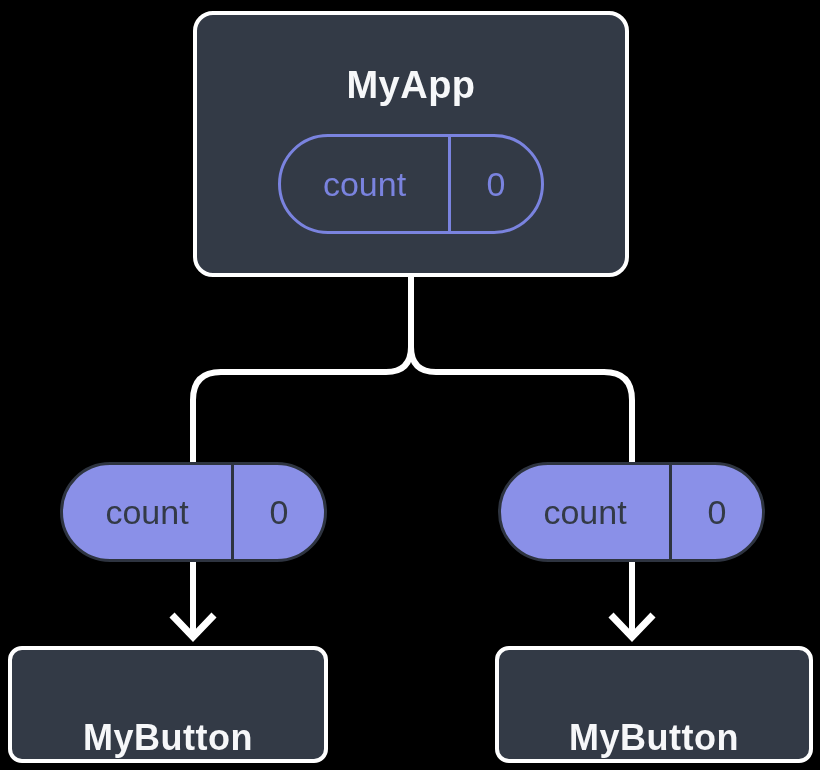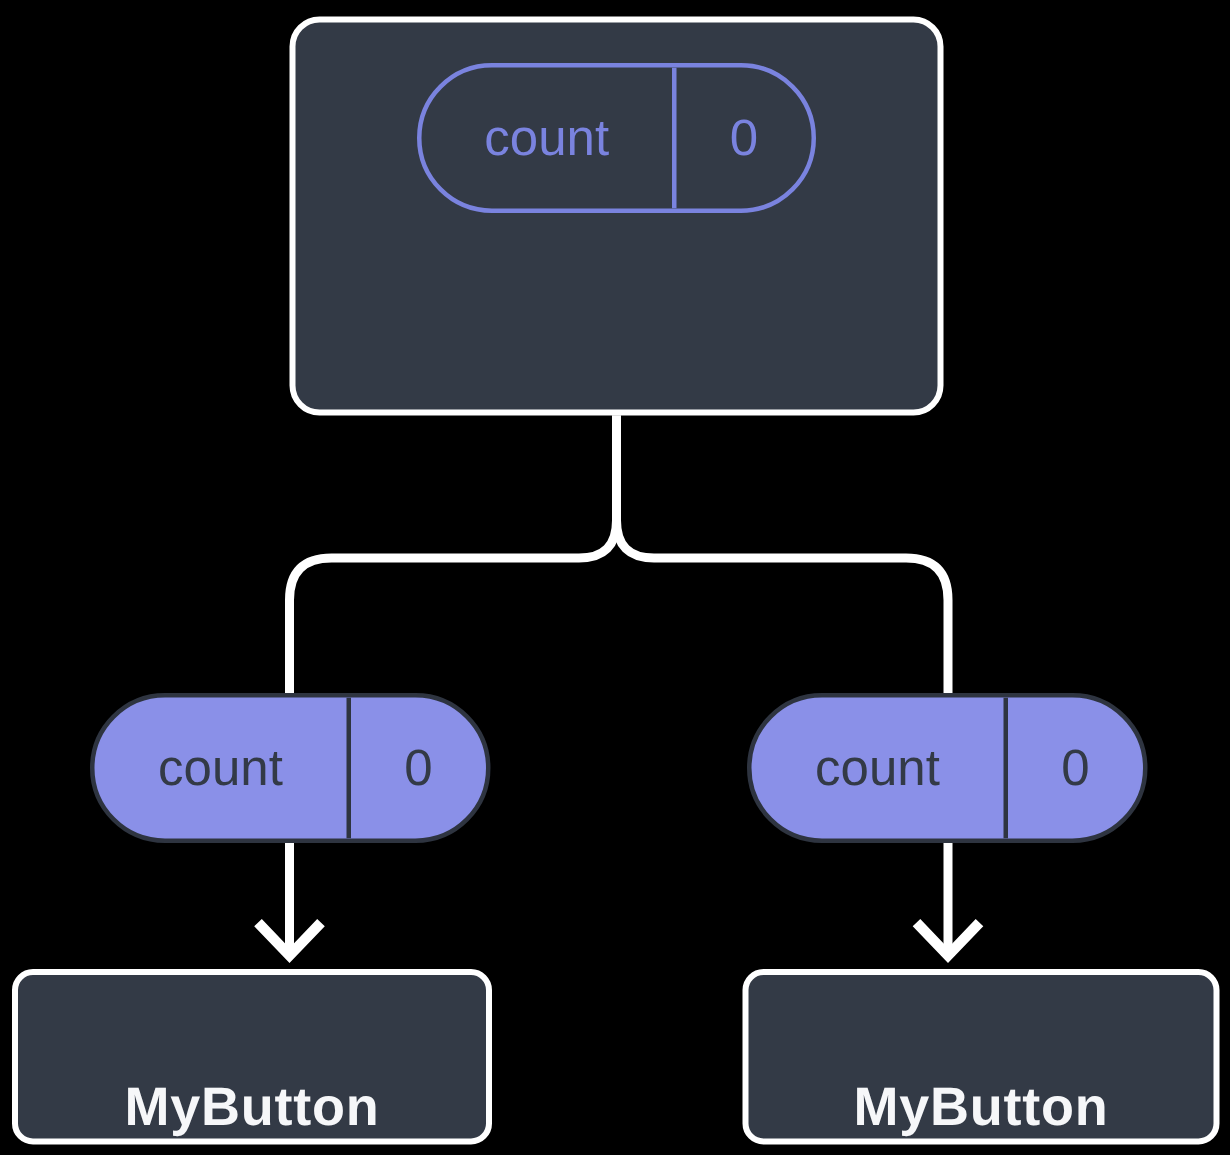--- a/index.html
+++ b/index.html
@@ -105,20 +105,21 @@
 <div class="canvas">
 
   <svg class="edges" viewBox="0 0 820 770" xmlns="http://www.w3.org/2000/svg">
     <path class="edge" d="M 411 277 L 411 347 Q 411 372 386 372 L 221 372 Q 193 372 193 400 L 193 634"></path>
     <path class="edge" d="M 411 277 L 411 347 Q 411 372 436 372 L 604 372 Q 632 372 632 400 L 632 634"></path>
     <polyline class="arrowhead" points="172,615 193,637 214,615"></polyline>
     <polyline class="arrowhead" points="611,615 632,637 653,615"></polyline>
   </svg>
 
   <div class="node node-root">
+    <div class="node-title root-title">MyApp</div>
     <div class="pill pill-outline">
       <span class="pill-label">count</span>
       <span class="pill-value">0</span>
     </div>
   </div>
 
   <div class="pill pill-solid pill-left">
     <span class="pill-label">count</span>
     <span class="pill-value">0</span>
   </div>

